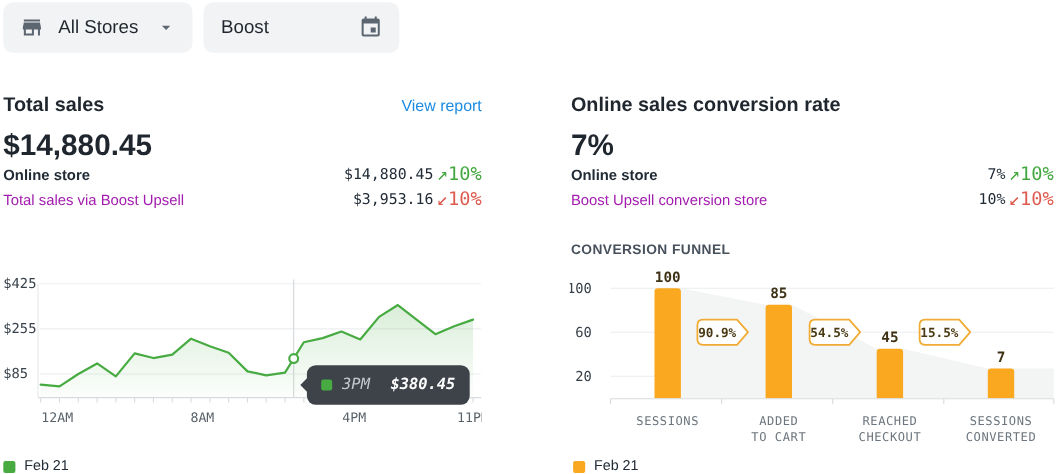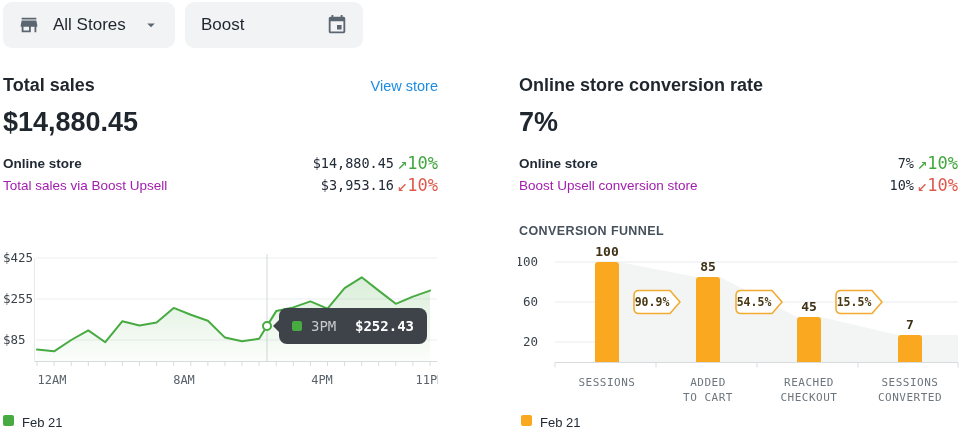--- a/index.html
+++ b/index.html
@@ -10,55 +10,55 @@
   .tb-btn{display:flex;align-items:center;height:46px;background:#f2f3f5;border:none;
           border-radius:9px;padding:0 15px;font-family:"Liberation Sans",sans-serif;
           font-size:17px;color:#1f262e;cursor:pointer;box-sizing:border-box;}
   .tb-btn .lbl{margin-left:13px;}
   #store-btn{width:172px;}
   #date-btn{width:178px;}
   #date-btn .lbl{margin-left:1px;}
   .ml-auto{margin-left:auto;}
   .icon{flex:0 0 auto;fill:#5c6670;}
   
-  .panel{position:absolute;top:68px;}
+  .panel{position:absolute;top:78px;}
   .panel.left{left:3px;width:435px;}
   .panel.right{left:519px;width:439px;}
   .panel-head{display:flex;justify-content:space-between;align-items:baseline;padding-top:7px;}
   .panel-title{font-size:18px;font-weight:bold;color:#1f262e;}
   .view-report{font-size:14.5px;color:var(--link);text-decoration:none;cursor:pointer;}
   .big-value{font-size:27px;font-weight:bold;color:#1f262e;margin-top:11px;}
-  .metrics{margin-top:14px;}
+  .metrics{}
   .metric-row{display:flex;align-items:center;height:22px;font-size:13.5px;}
   .metric-label{color:#a21caf;}
   .metric-label.bold{font-weight:bold;color:#212b36;}
   .metric-value{margin-left:auto;font-family:"DejaVu Sans Mono",monospace;font-size:13.5px;color:#212b36;}
   .chg{width:44px;text-align:right;font-family:"DejaVu Sans Mono",monospace;font-size:17px;}
   .chg[data-dir="up"]{color:var(--green-text);}
   .chg[data-dir="down"]{color:var(--red-text);}
   .section-title{margin-top:28px;font-size:12.5px;font-weight:bold;letter-spacing:.4px;color:#47515c;}
   
   #sales-chart{position:absolute;left:0;top:245px;}
   #funnel-chart{position:absolute;left:518px;top:245px;}
   .ylab{font-family:"DejaVu Sans Mono",monospace;font-size:12.5px;fill:#39424b;}
   .xlab{font-family:"DejaVu Sans Mono",monospace;font-size:12px;fill:#5a636b;}
   .vlab{font-family:"DejaVu Sans Mono",monospace;font-size:13px;font-weight:bold;fill:#3e3115;}
   .badge-text{font-family:"DejaVu Sans Mono",monospace;font-size:11.5px;font-weight:600;fill:#4a3a14;}
   .cat{font-family:"DejaVu Sans Mono",monospace;font-size:11px;fill:#6d767e;letter-spacing:.5px;}
   
-  .tooltip{position:absolute;left:279px;top:308px;width:148px;height:36px;background:var(--tooltip-bg);
-           border-radius:8px;display:flex;align-items:center;padding:0 13px;box-sizing:border-box;}
+  .tooltip{position:absolute;left:279px;top:332px;width:148px;height:36px;background:var(--tooltip-bg);
+           border-radius:8px;display:flex;align-items:center;padding:0 13px;box-sizing:border-box;font-style:italic;}
   .tooltip::before{content:"";position:absolute;left:-6px;top:50%;transform:translateY(-50%);
            border-top:7px solid transparent;border-bottom:7px solid transparent;
            border-right:7px solid var(--tooltip-bg);}
   .tt-swatch{width:10px;height:10px;border-radius:2px;background:var(--green);margin-right:9px;}
   .tt-time{color:#c6cacd;font-family:"DejaVu Sans Mono",monospace;font-size:14px;}
   .tt-value{margin-left:auto;color:#fff;font-family:"DejaVu Sans Mono",monospace;font-weight:bold;font-size:14px;}
   
-  .legend{position:absolute;top:415px;display:flex;align-items:flex-start;gap:8px;font-size:13px;color:#212b36;}
+  .legend{position:absolute;top:415px;display:flex;align-items:flex-end;gap:8px;font-size:13px;color:#212b36;}
   #legend-left{left:3px;}
   #legend-right{left:521px;}
   .legend-swatch{width:11px;height:11px;border-radius:2px;}
   .legend-swatch.green{background:var(--green);}
   .legend-swatch.amber{background:var(--amber);}
 </style>
 </head>
 <body>
 
 <div class="app">
@@ -77,21 +77,21 @@
       <span class="lbl">Boost</span>
       <svg class="icon ml-auto" width="22" height="22" viewBox="0 0 24 24">
         <path d="M17 12h-5v5h5v-5zM16 1v2H8V1H6v2H5c-1.11 0-1.99.9-1.99 2L3 19c0 1.1.89 2 2 2h14c1.1 0 2-.9 2-2V5c0-1.1-.9-2-2-2h-1V1h-2zm3 18H5V8h14v11z"></path>
       </svg>
     </button>
   </div>
 
   <div class="panel left">
     <div class="panel-head">
       <span class="panel-title">Total sales</span>
-      <a class="view-report">View store</a>
+      <a class="view-report">View report</a>
     </div>
     <div class="big-value">$14,880.45</div>
     <div class="metrics">
       <div class="metric-row">
         <span class="metric-label bold">Online store</span>
         <span class="metric-value">$14,880.45</span>
         <span class="chg" data-dir="up"><span>↗</span><span>10%</span></span>
       </div>
       <div class="metric-row">
         <span class="metric-label">Total sales via Boost Upsell</span>
@@ -146,31 +146,31 @@
       <text x="52" y="139" text-anchor="middle" class="xlab">12AM</text>
       <text x="184" y="139" text-anchor="middle" class="xlab">8AM</text>
       <text x="322" y="139" text-anchor="middle" class="xlab">4PM</text>
       <text x="430" y="139" text-anchor="middle" class="xlab">11PM</text>
       <circle cx="267" cy="81.0" r="4" fill="#fff" stroke="#47ab42" stroke-width="2"></circle>
     </svg>
 
   <div class="tooltip">
     <span class="tt-swatch"></span>
     <span class="tt-time">3PM</span>
-    <span class="tt-value">$252.43</span>
+    <span class="tt-value">$380.45</span>
   </div>
 
   <div class="legend" id="legend-left">
     <span class="legend-swatch green"></span>
     <span>Feb 21</span>
   </div>
 
   <div class="panel right">
     <div class="panel-head">
-      <span class="panel-title">Online store conversion rate</span>
+      <span class="panel-title">Online sales conversion rate</span>
     </div>
     <div class="big-value">7%</div>
     <div class="metrics">
       <div class="metric-row">
         <span class="metric-label bold">Online store</span>
         <span class="metric-value">7%</span>
         <span class="chg" data-dir="up"><span>↗</span><span>10%</span></span>
       </div>
       <div class="metric-row">
         <span class="metric-label">Boost Upsell conversion store</span>

